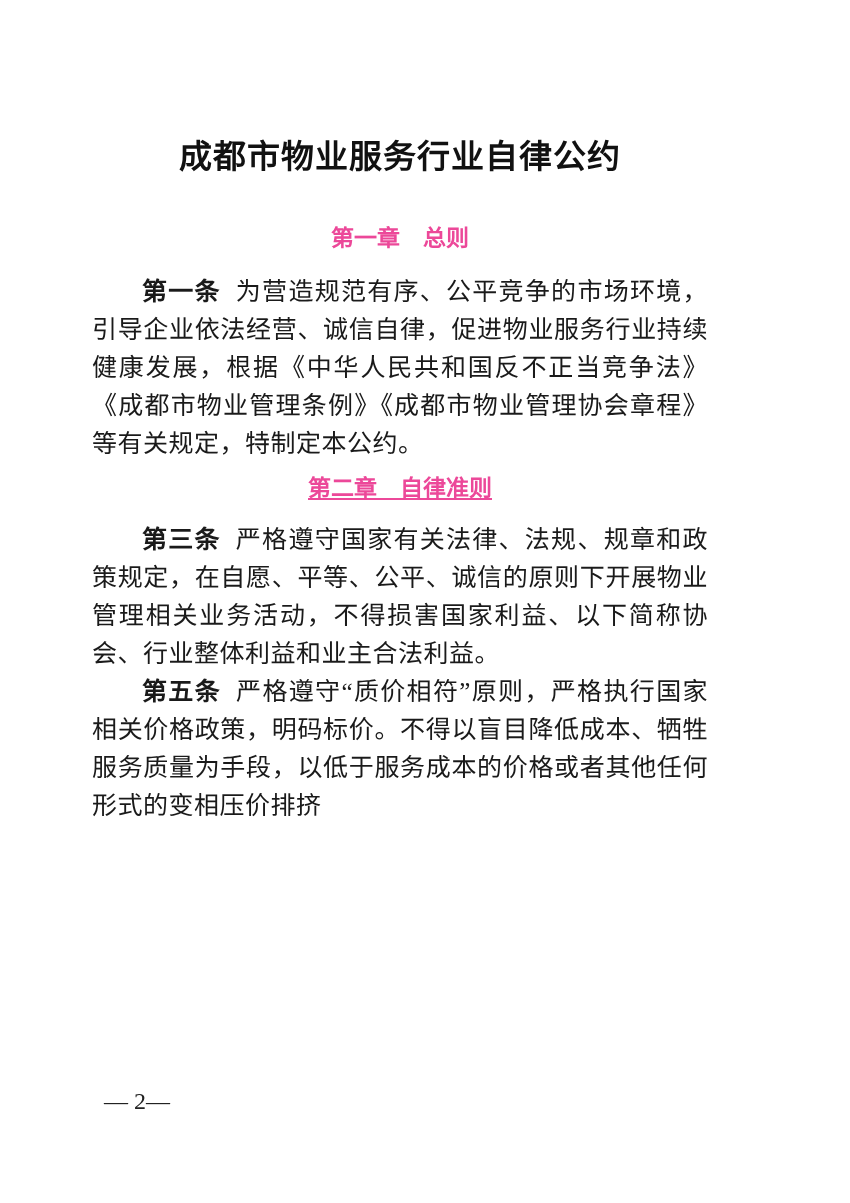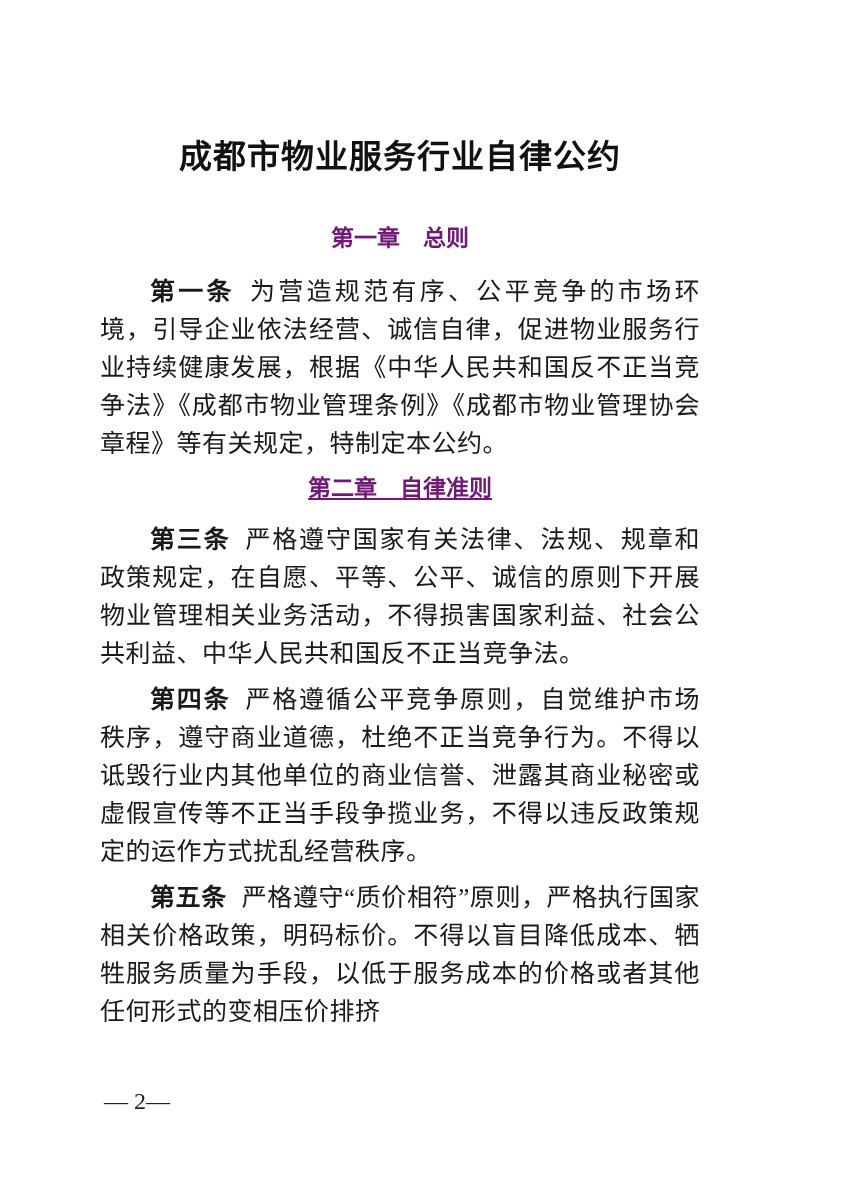--- a/index.html
+++ b/index.html
@@ -27,29 +27,29 @@
     letter-spacing: 1px;
     color: #111111;
   }
   .chapter-heading {
     margin: 45px 0 20px 0;
     font-family: "Liberation Sans", "DejaVu Sans", sans-serif;
     font-size: 23px;
     font-weight: 700;
     line-height: 30px;
     text-align: center;
-    color: #701a75;
+    color: #ec4899;
   }
   .chapter-heading.second {
     margin-top: 10px;
     margin-bottom: 18px;
     text-decoration: underline;
   }
   .para {
-    margin: 8px;
+    margin: 0;
     font-family: "Liberation Serif", "DejaVu Serif", serif;
     font-size: 25px;
     line-height: 38px;
     text-align: justify;
     text-indent: 2em;
     color: #1a1a1a;
     letter-spacing: 0.5px;
   }
   .article-label {
     font-weight: 700;
@@ -75,23 +75,22 @@
   <section>
     <h2 class="chapter-heading">第一章　总则</h2>
 
     <p class="para"><span class="article-label">第一条</span><span>为营造规范有序、公平竞争的市场环境，引导企业依法经营、诚信自律，促进物业服务行业持续健康发展，根据《中华人民共和国反不正当竞争法》《成都市物业管理条例》《成都市物业管理协会章程》等有关规定，特制定本公约。</span></p>
 
   </section>
 
   <section>
     <h2 class="chapter-heading second">第二章　自律准则</h2>
 
-    <p class="para"><span class="article-label">第三条</span><span>严格遵守国家有关法律、法规、规章和政策规定，在自愿、平等、公平、诚信的原则下开展物业管理相关业务活动，不得损害国家利益、社会公共利益、中华人民共和国反不正当竞争法。</span></p>
+    <p class="para"><span class="article-label">第三条</span><span>严格遵守国家有关法律、法规、规章和政策规定，在自愿、平等、公平、诚信的原则下开展物业管理相关业务活动，不得损害国家利益、以下简称协会、行业整体利益和业主合法利益。</span></p>
 
-    <p class="para"><span class="article-label">第四条</span><span>严格遵循公平竞争原则，自觉维护市场秩序，遵守商业道德，杜绝不正当竞争行为。不得以诋毁行业内其他单位的商业信誉、泄露其商业秘密或虚假宣传等不正当手段争揽业务，不得以违反政策规定的运作方式扰乱经营秩序。</span></p>
 
     <p class="para"><span class="article-label">第五条</span><span>严格遵守“质价相符”原则，严格执行国家相关价格政策，明码标价。不得以盲目降低成本、牺牲服务质量为手段，以低于服务成本的价格或者其他任何形式的变相压价排挤</span></p>
   </section>
 
   <div class="page-footer">
     <span>— 2—</span>
   </div>
 
 </div>
 

